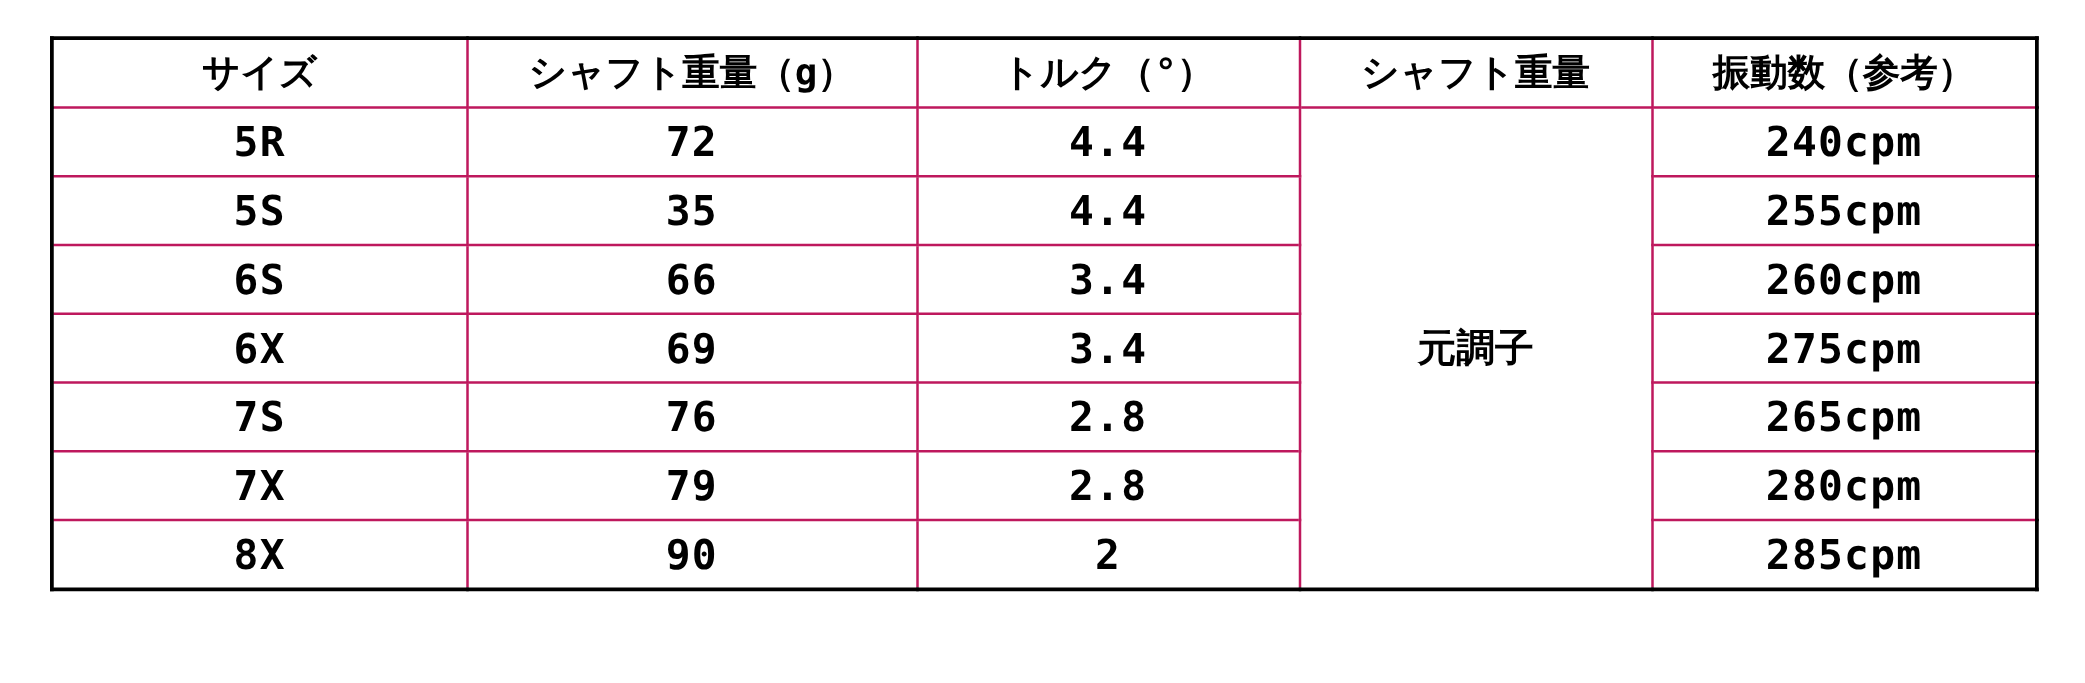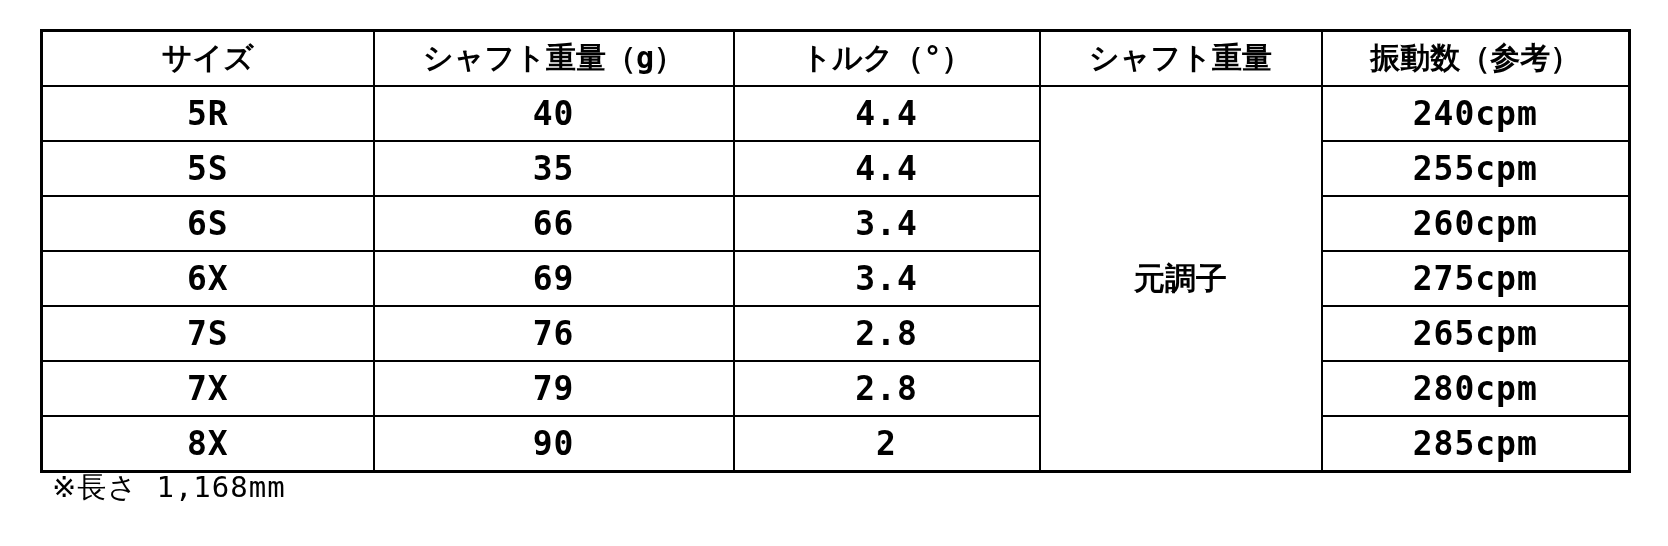--- a/index.html
+++ b/index.html
@@ -20,21 +20,21 @@
     position: absolute;
     left: 40px;
     top: 29px;
     width: 1588px;
     border-collapse: collapse;
     table-layout: fixed;
     border: 3px solid #000000;
   }
   table.spec th,
   table.spec td {
-    border: 2px solid #000000;
+    border: 2px solid #be185d;
     height: 53px;
     padding: 0;
     text-align: center;
     vertical-align: middle;
     white-space: nowrap;
     overflow: hidden;
   }
   table.spec th {
     font-size: 30px;
     font-weight: bold;
@@ -75,21 +75,21 @@
         <th>サイズ</th>
         <th>シャフト重量（g）</th>
         <th>トルク（°）</th>
         <th>シャフト重量</th>
         <th>振動数（参考）</th>
       </tr>
     </thead>
     <tbody>
       <tr>
         <td class="num">5R</td>
-        <td class="num">40</td>
+        <td class="num">72</td>
         <td class="num">4.4</td>
         <td class="kick" rowspan="7">元調子</td>
         <td class="num">240cpm</td>
       </tr>
       <tr>
         <td class="num">5S</td>
         <td class="num">35</td>
         <td class="num">4.4</td>
         <td class="num">255cpm</td>
       </tr>
@@ -119,15 +119,14 @@
       </tr>
       <tr>
         <td class="num">8X</td>
         <td class="num">90</td>
         <td class="num">2</td>
         <td class="num">285cpm</td>
       </tr>
     </tbody>
   </table>
 
-  <div class="footnote">※長さ 1,168mm</div>
 
 </div>
 
 </body></html>

